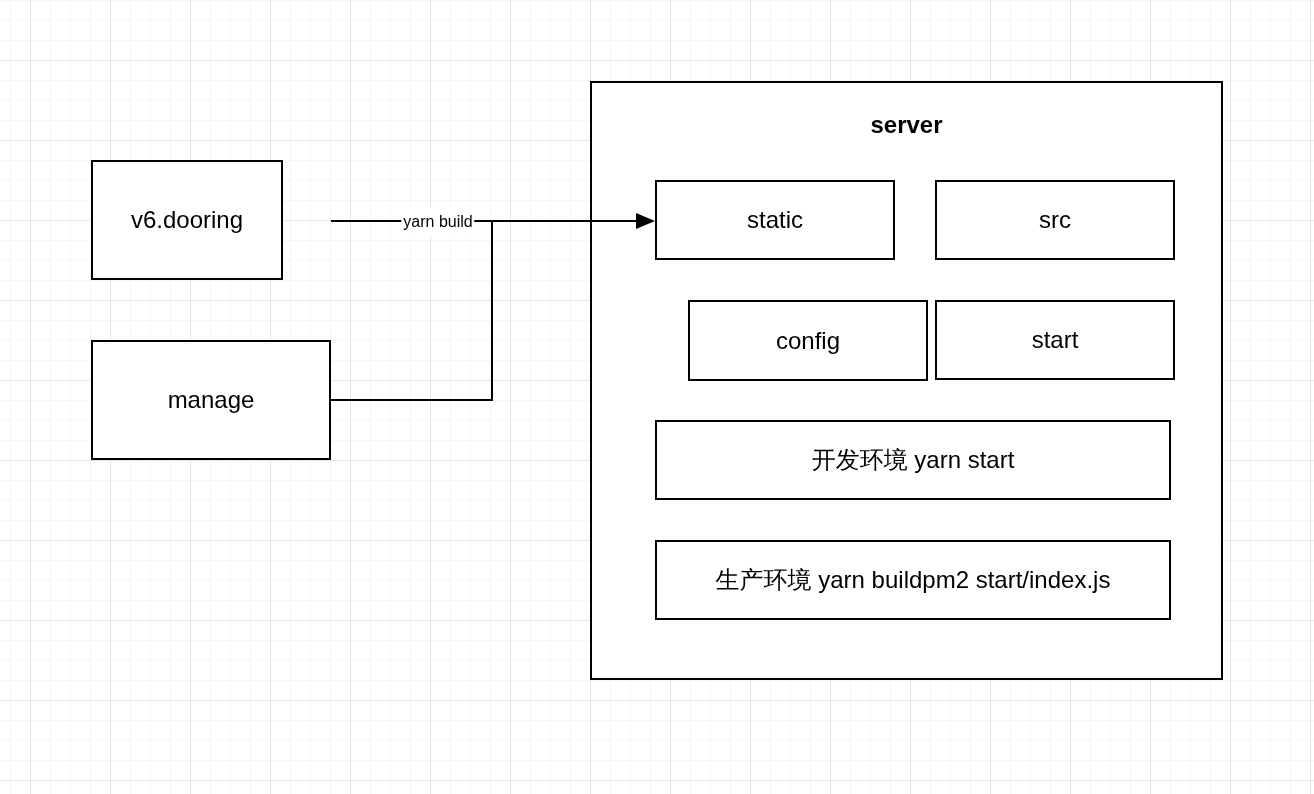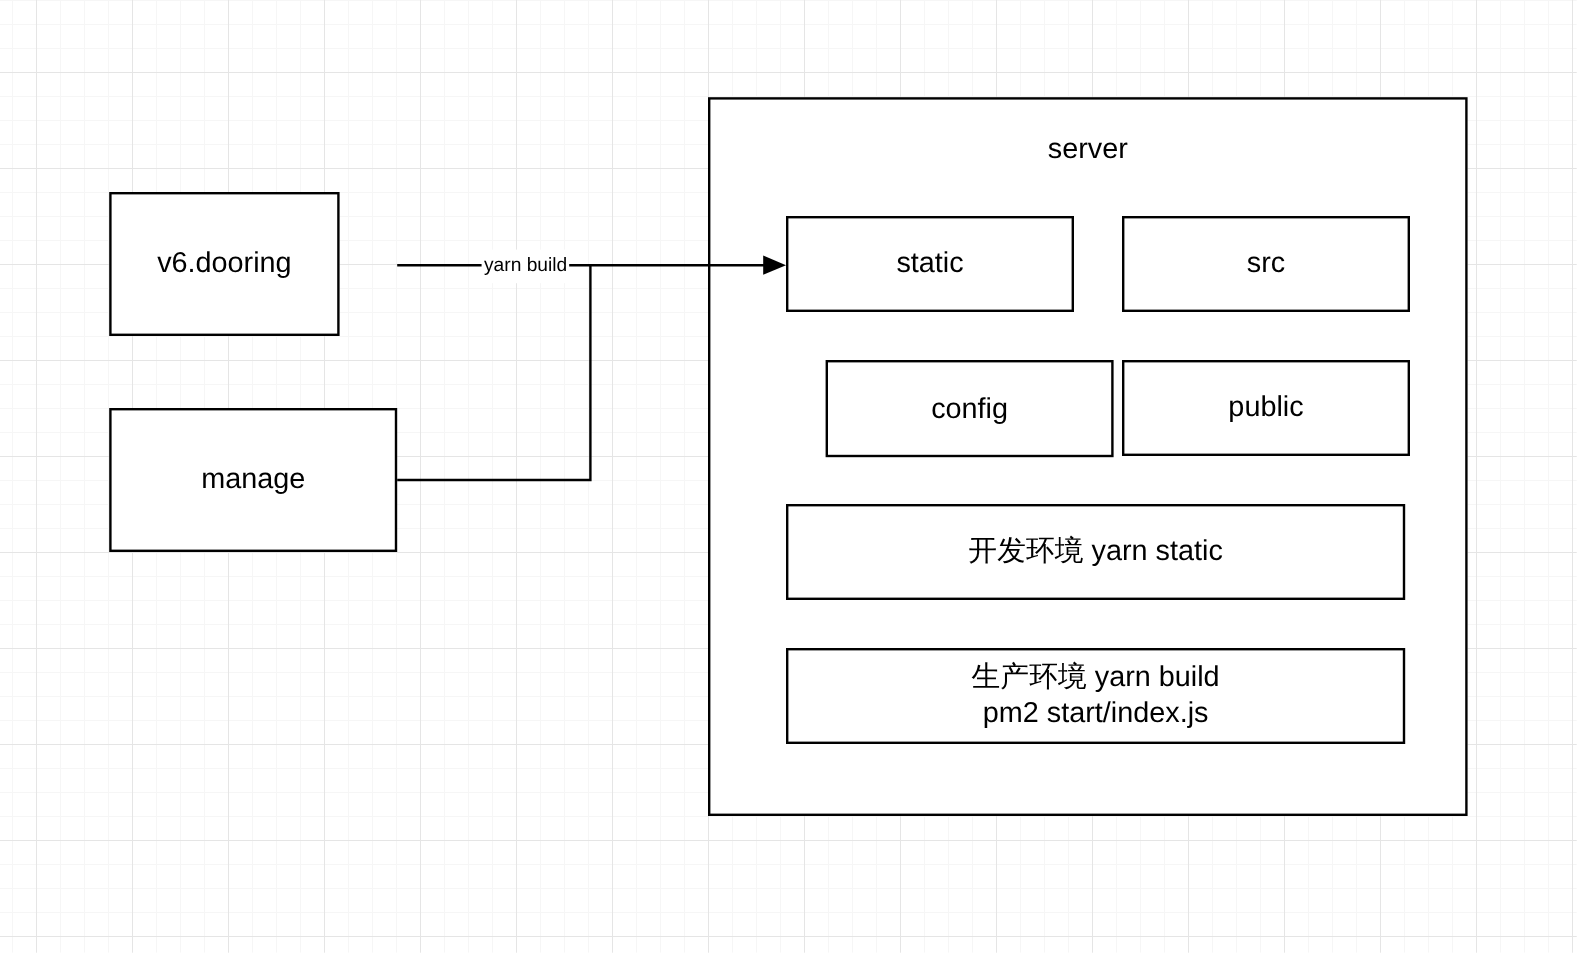--- a/index.html
+++ b/index.html
@@ -50,27 +50,27 @@
     top: 27px;
     left: 0;
     right: 0;
     text-align: center;
     font-size: 24px;
     line-height: 30px;
   }
 
   #v6dooring { left: 91px;  top: 160px; width: 192px; height: 120px; }
   #manage    { left: 91px;  top: 340px; width: 240px; height: 120px; }
-  #server    { left: 590px; top: 81px;  width: 633px; height: 599px; }
+  #server    { left: 590px; top: 81px;  width: 633px; height: 599px; font-weight: bold; }
   #static    { left: 655px; top: 180px; width: 240px; height: 80px; }
   #src       { left: 935px; top: 180px; width: 240px; height: 80px; }
   #config    { left: 688px; top: 300px; width: 240px; height: 81px; }
   #public    { left: 935px; top: 300px; width: 240px; height: 80px; }
   #dev       { left: 655px; top: 420px; width: 516px; height: 80px; }
-  #prod      { left: 655px; top: 540px; width: 516px; height: 80px; flex-direction: column; }
+  #prod      { left: 655px; top: 540px; width: 516px; height: 80px; flex-direction: row; }
   #prod span { display: block; }
 
   svg.edge-layer {
     position: absolute;
     left: 0;
     top: 0;
     z-index: 3;
     pointer-events: none;
   }
   svg.edge-layer path, svg.edge-layer polygon { pointer-events: stroke; }
@@ -108,23 +108,23 @@
   <div class="node" id="v6dooring">v6.dooring</div>
 
   <div class="node" id="manage">manage</div>
 
   <div class="node" id="static">static</div>
 
   <div class="node" id="src">src</div>
 
   <div class="node" id="config">config</div>
 
-  <div class="node" id="public">public</div>
+  <div class="node" id="public">start</div>
 
-  <div class="node" id="dev">开发环境 yarn static</div>
+  <div class="node" id="dev">开发环境 yarn start</div>
 
   <div class="node" id="prod">
     <span>生产环境 yarn build</span>
     <span>pm2 start/index.js</span>
   </div>
 
   <div class="edge-label">yarn build</div>
 
 </div>
 

